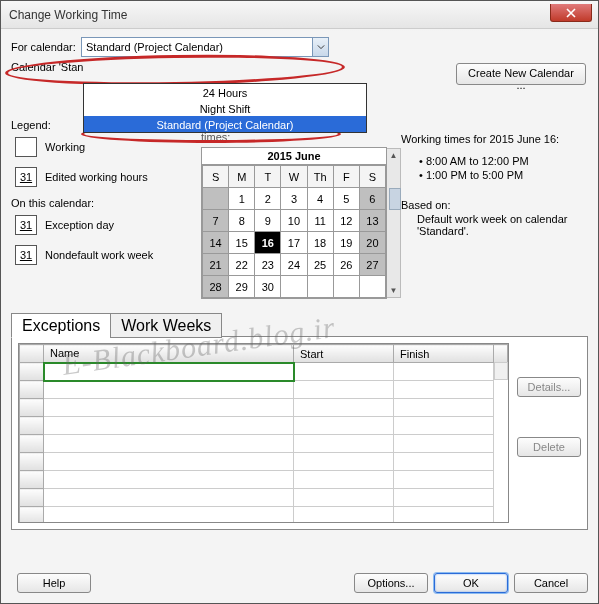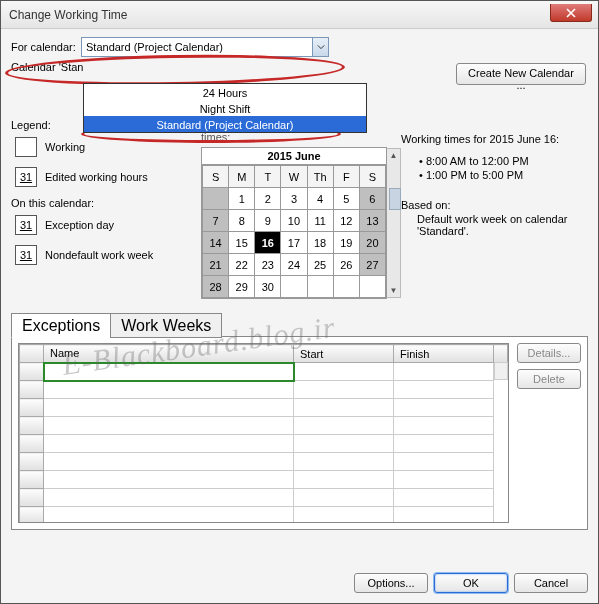--- a/index.html
+++ b/index.html
@@ -49,21 +49,21 @@
   .tab.active { background: #fff; border-bottom: 1px solid #fff; }
   .grid-area { border: 1px solid #888; border-top: none; background: #fff; padding: 6px; display: flex; }
   .grid-table-wrap { flex: 1; border: 1px solid #888; height: 180px; overflow: hidden; position: relative; background: #fff;}
   .grid-table { width: 100%; border-collapse: collapse; table-layout: fixed;}
   .grid-table th { background: linear-gradient(#fdfdfd, #e0e0e0); border: 1px solid #aaa; font-weight: normal; text-align: left; padding: 2px 6px; height: 18px; font-size: 11px;}
   .grid-table th.rowhead { width: 24px; }
   .grid-table td { border: 1px solid #ccc; height: 18px; }
   .grid-table td.rowhead { background: linear-gradient(#fdfdfd, #e0e0e0); border: 1px solid #aaa; width: 24px;}
   .grid-table td.editcell { border: 2px solid #2a8a2a; }
   .grid-sidebar { width: 72px; padding-left: 8px; display: flex; flex-direction: column; gap: 6px;}
-  .grid-sidebar .btn { width: 64px; color: #888; }
+  .grid-sidebar .btn { width: 64px; color: #888; margin-top: 34px; }
   .bottom-bar { position: absolute; left: 10px; right: 10px; bottom: 10px; display: flex; align-items: center; }
   .bottom-bar .spacer { flex: 1; }
   .bottom-bar .btn { width: 74px; margin-left: 6px; }
   .btn.primary { border: 1px solid #2a6bd8; box-shadow: 0 0 2px #6aa0f0 inset, 0 0 0 1px #8abaf0; }
   .watermark { position: absolute; left: 60px; top: 300px; font-style: italic; font-family: "Brush Script MT", cursive; font-size: 30px; color: rgba(100,100,100,0.35); transform: rotate(-8deg); pointer-events: none; letter-spacing: 1px;}
   .grid-scroll { position: absolute; right: 0; top: 18px; bottom: 0; width: 14px; background: #f0f0f0; border-left: 1px solid #ccc;}
   .cal-small-scroll-thumb { position: absolute; right: -15px; top: 40px; width: 12px; height: 22px; background: #c8d4e2; border: 1px solid #9ab; }
 </style>
 </head>
 <body>
@@ -292,18 +292,19 @@
         <button class="btn">Details...</button>
         <button class="btn">Delete</button>
       </div>
     </div>
 
     <div class="watermark">E-Blackboard.blog.ir</div>
 
   </div>
 
   <div class="bottom-bar">
+    <button class="btn" style="width:74px">Help</button>
     <div class="spacer"></div>
     <button class="btn">Options...</button>
     <button class="btn primary">OK</button>
     <button class="btn">Cancel</button>
   </div>
 </div>
 
 </body></html>

